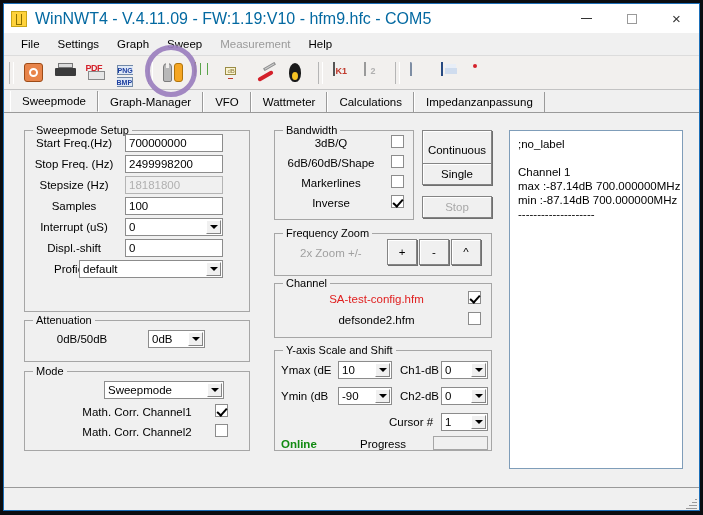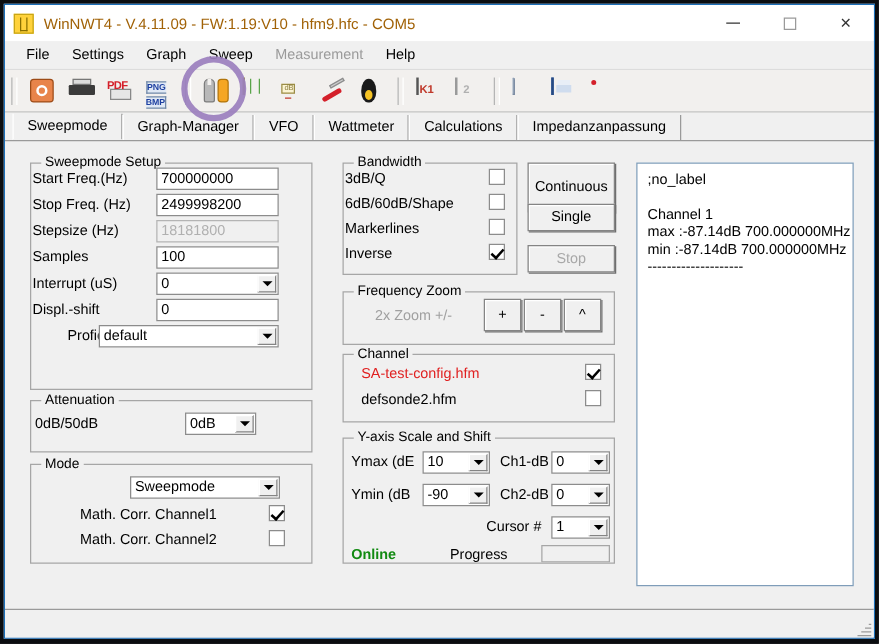--- a/index.html
+++ b/index.html
@@ -17,21 +17,21 @@
     display:flex;flex-direction:column;
   }
   .titlebar{
     height:29px;background:#ffffff;display:flex;align-items:center;
     flex:0 0 auto;position:relative;
   }
   .app-icon{width:16px;height:16px;margin-left:7px;margin-right:8px;
     background:#ffd23b;border:1px solid #c8a515;box-sizing:border-box;position:relative;flex:0 0 auto;}
   .app-icon:after{content:"";position:absolute;left:4px;top:2px;width:6px;height:11px;
     border:1px solid #8a7000;border-top:none;box-sizing:border-box;}
-  .title-text{font-size:12px;color:#a16207;white-space:nowrap;}
+  .title-text{font-size:16px;color:#0369a1;white-space:nowrap;}
   .winbtns{position:absolute;right:0;top:0;height:29px;display:flex;}
   .winbtn{width:45px;height:29px;display:flex;align-items:center;justify-content:center;
     font-size:12px;color:#333;}
   .winbtn.mini:before{content:"";display:block;width:11px;height:1px;background:#333;}
   .winbtn.maxi:before{content:"";display:block;width:10px;height:10px;border:1px solid #9a9a9a;box-sizing:border-box;}
   .winbtn.closeb{font-size:15px;font-weight:300;}
   
   .menubar{
     height:22px;background:#f0f0f0;display:flex;align-items:center;
     padding-left:8px;flex:0 0 auto;position:relative;z-index:3;
@@ -99,21 +99,21 @@
   .tab.active{background:#f0f0f0;font-weight:normal;border-bottom:1px solid #f0f0f0;}
   
   .content{flex:1 1 auto;position:relative;background:#f0f0f0;}
   .statusbar{height:22px;background:#f0f0f0;border-top:1px solid #9a9a9a;flex:0 0 auto;position:relative;}
   .grip{position:absolute;right:2px;bottom:1px;width:12px;height:12px;}
   .grip i{position:absolute;right:0;background:#9a9a9a;height:1px;}
   
   .gbox{position:absolute;border:1px solid #a6a6a6;background:transparent;box-sizing:border-box;}
   .gbox>legend,.gtitle{position:absolute;top:-7px;left:8px;background:#f0f0f0;padding:0 3px;font-size:11px;color:#000;}
   .lbl{position:absolute;font-size:11.5px;color:#000;white-space:nowrap;}
-  .lbl.r{text-align:left;}
+  .lbl.r{text-align:center;}
   .red{color:#e02020;}
   .green{color:#118a11;}
   .grey{color:#a0a0a0;}
   .tf{position:absolute;background:#fff;border:1px solid #8c8c8c;box-sizing:border-box;
     font-family:Liberation Sans, sans-serif;font-size:11.5px;color:#000;padding:1px 3px;
     display:flex;align-items:center;}
   .tf.dis{background:#f0f0f0;color:#b0b0b0;border-color:#b4b4b4;}
   .cbo{position:absolute;background:#fff;border:1px solid #8c8c8c;box-sizing:border-box;
     font-size:11.5px;color:#000;display:flex;align-items:center;padding-left:3px;}
   .cbo .arrow{position:absolute;right:1px;top:1px;bottom:1px;width:15px;background:#f0f0f0;

